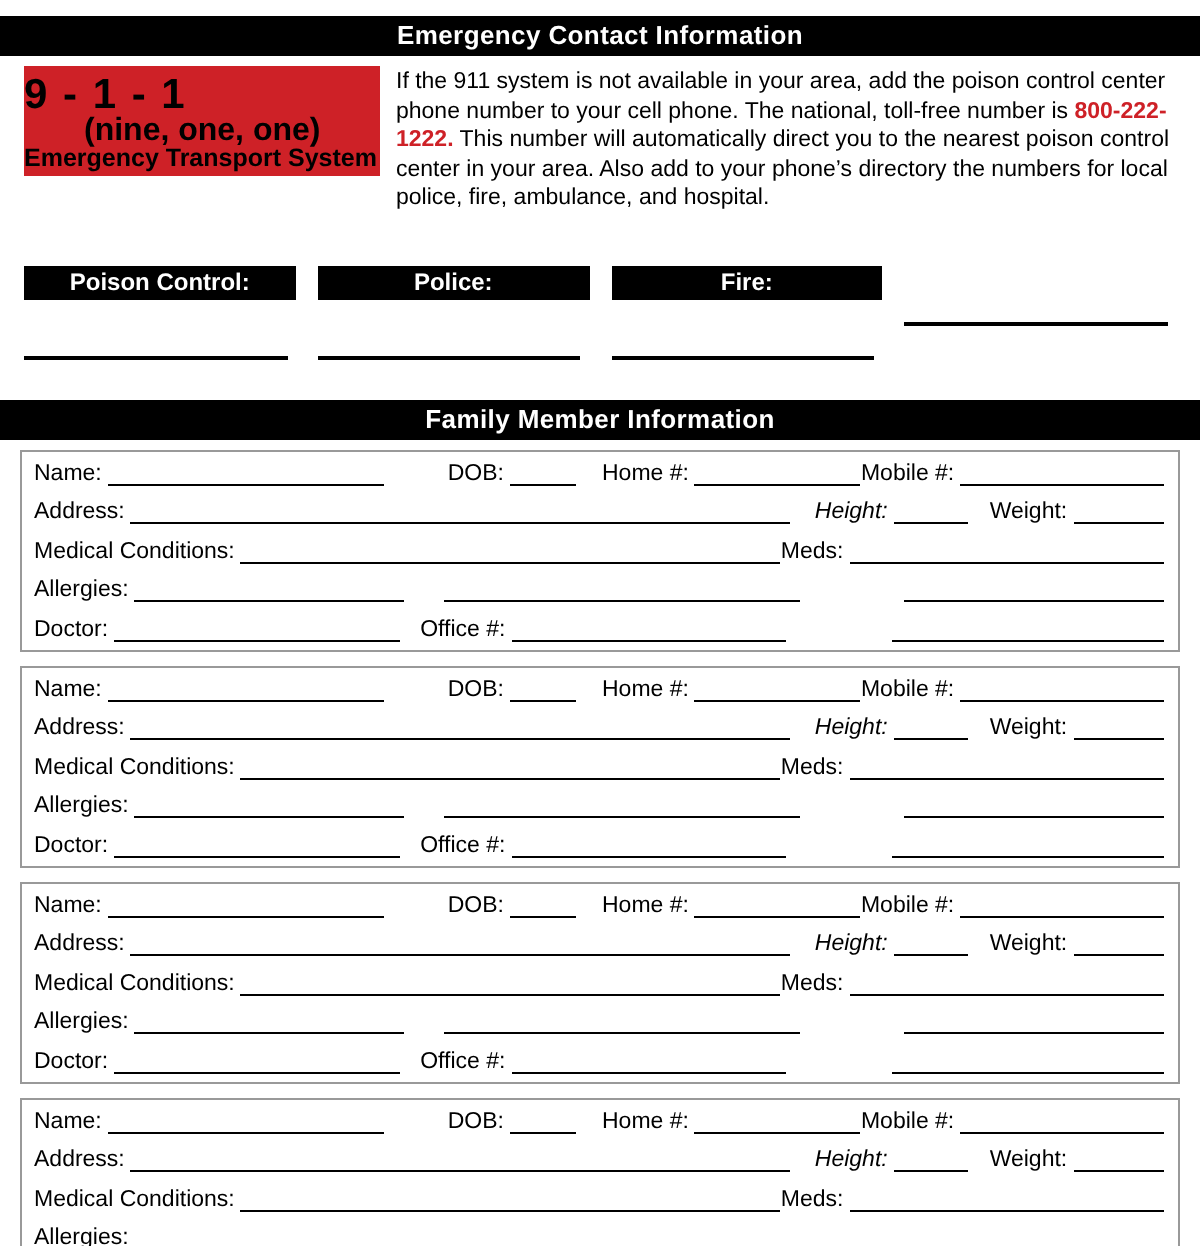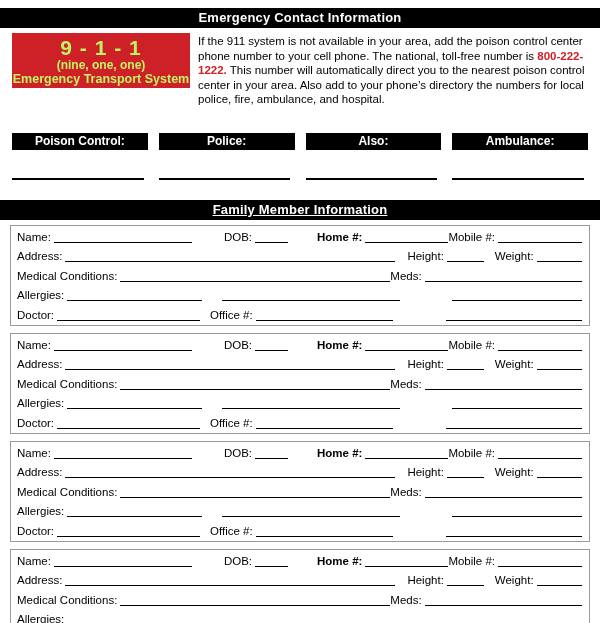--- a/index.html
+++ b/index.html
@@ -4,48 +4,48 @@
 <style>
   * { margin:0; padding:0; box-sizing:border-box; }
   html,body { width:600px; height:623px; background:#fff; overflow:hidden;
     font-family:"Liberation Sans", sans-serif; color:#000; }
 
   .bar { width:600px; height:20px; background:#000; color:#fff;
     font-size:13px; font-weight:bold; text-align:center; line-height:20px; letter-spacing:.2px; }
   .bar-top { margin-top:8px; }
 
   .callout-row { display:flex; padding:0 12px; margin-top:5px; gap:8px; }
-  .red-box { width:178px; height:55px; background:var(--red); color:#bef264;
-    text-align:center; padding-top:3px; flex-shrink:0; }
+  .red-box { width:178px; height:55px; background:var(--red); color:#000000;
+    text-align:left; padding-top:3px; flex-shrink:0; }
   .red-box .big { font-size:21px; font-weight:bold; letter-spacing:1px; line-height:23px; }
-  .red-box .mid { font-size:12px; font-weight:bold; line-height:13px; }
+  .red-box .mid { font-size:16px; font-weight:bold; line-height:13px;padding-left:30px; }
   .red-box .sub { font-size:12.5px; font-weight:bold; line-height:15px; }
   .info-text { flex:1; font-size:11.5px; line-height:14.6px; padding-top:1px; }
   .info-text .phone { color:var(--red); font-weight:bold; }
 
   .contacts { display:flex; gap:11px; padding:4px 12px; margin-top:22px; }
   .contact-cell { flex:1; }
   .contact-box { height:17px; background:#000; color:#fff; font-size:12px;
     font-weight:bold; text-align:center; line-height:17px; }
   .contact-line { margin-top:28px; border-bottom:2px solid #000; width:97%; height:0; }
 
-  .bar-family { margin-top:16px;text-decoration:underline; }
+  .bar-family { margin-top:16px; }
 
   #family-blocks { display:flex; flex-direction:column; gap:7px; padding:0 10px; margin-top:5px; }
   .fblock { border:1px solid #999; height:101px; padding:4px 7px 0 6px; background:#fff; }
   .frow { display:flex; height:19.4px; }
   .lbl { font-size:11.5px; line-height:15px; white-space:nowrap; }
   .bl { border-bottom:1.5px solid #000; height:13px; margin-left:3px; }
 
   .w-name { width:138px; }
   .ml-dob { margin-left:32px; }  .w-dob { width:33px; }
-  .ml-home { margin-left:29px;font-weight:bold; } .w-home { width:83px; }
+  .ml-home { margin-left:13px; } .w-home { width:83px; }
   .ml-mobile { } .grow { flex:1; }
   .w-address { width:330px; }
-  .ml-height { margin-left:12px; } .w-height { width:37px; }
+  .ml-height { margin-left:12px;font-style:italic; } .w-height { width:37px; }
   .ml-weight { margin-left:11px; }
   .w-medical { width:270px; }
   .ml-meds { margin-left:0; }
   .w-allergies { width:135px; }
   .w-cont2 { width:178px; margin-left:20px; }
   .ml-cont3 { margin-left:52px; }
   .w-doctor { width:143px; }
   .ml-office { margin-left:10px; } .w-office { width:137px; }
   .ml-cont3b { margin-left:53px; }
 </style>
@@ -68,25 +68,24 @@
 <div class="contacts">
   <div class="contact-cell">
     <div class="contact-box">Poison Control:</div>
     <div class="contact-line"></div>
   </div>
   <div class="contact-cell">
     <div class="contact-box">Police:</div>
     <div class="contact-line"></div>
   </div>
   <div class="contact-cell">
-    <div class="contact-box">Also:</div>
-    <div class="contact-line"></div>
-  </div>
-  <div class="contact-cell">
-    <div class="contact-box">Ambulance:</div>
+    <div class="contact-box">Fire:</div>
+    <div class="contact-line"></div>
+  </div>
+  <div class="contact-cell">
     <div class="contact-line"></div>
   </div>
 </div>
 
 <div class="bar bar-family">
   <span>Family Member Information</span>
 </div>
 
 <div id="family-blocks">
   <div class="fblock">

